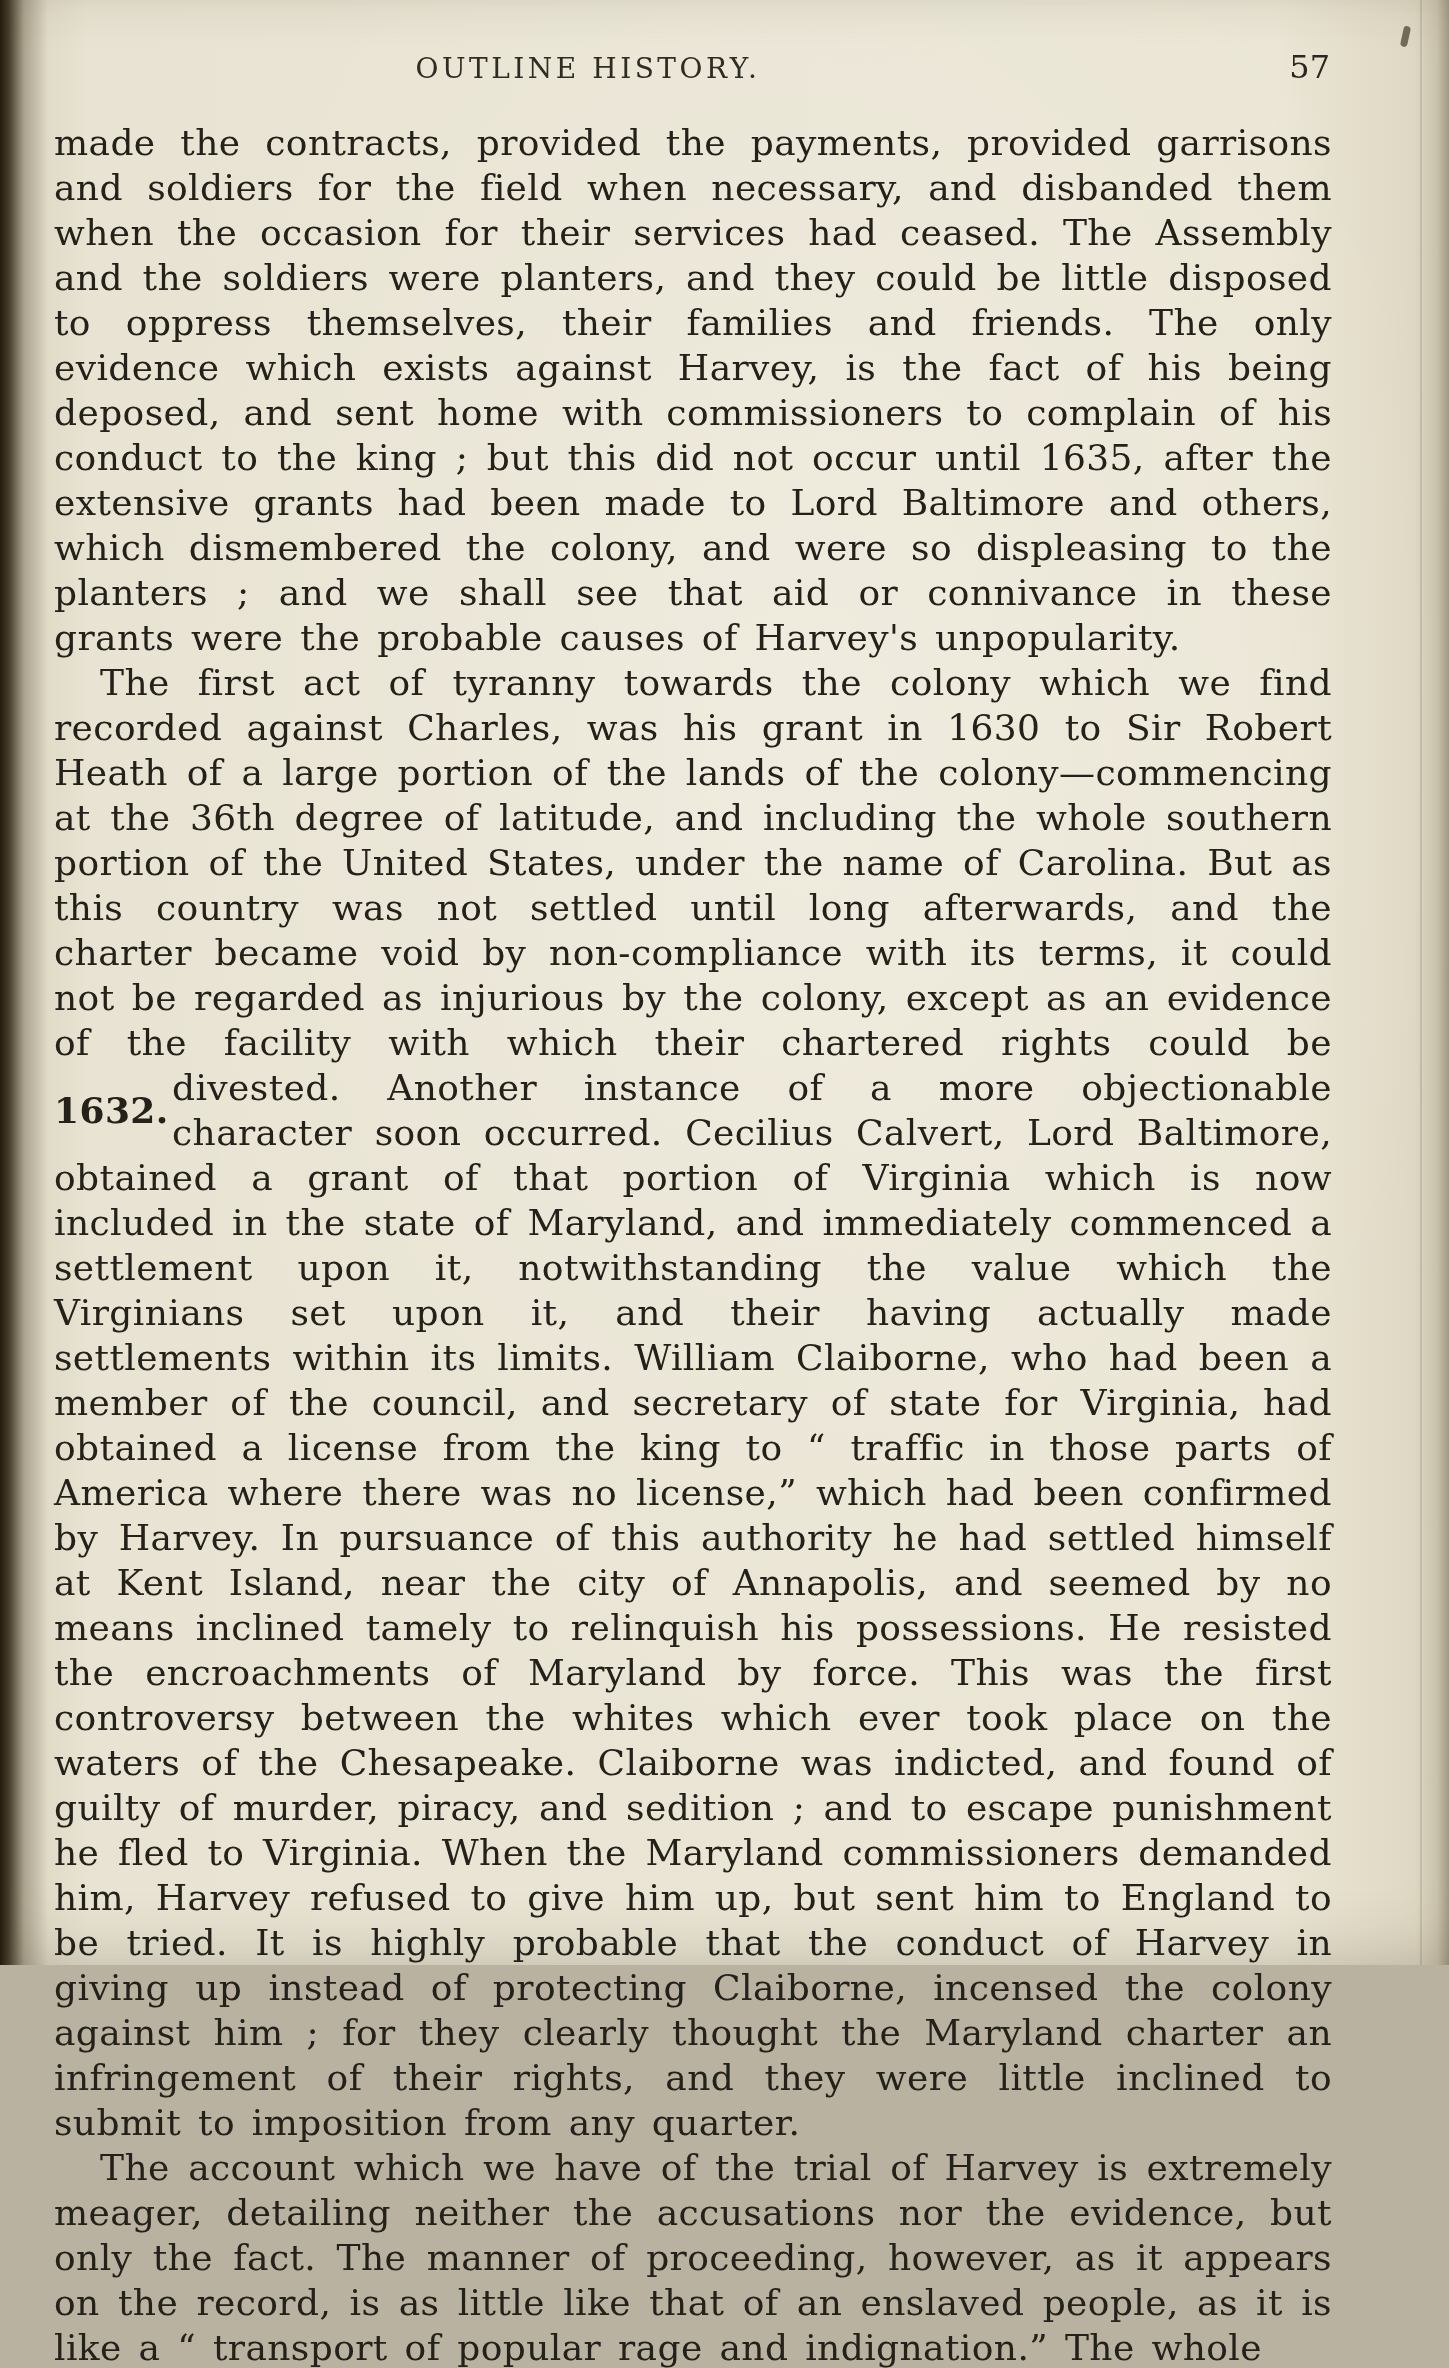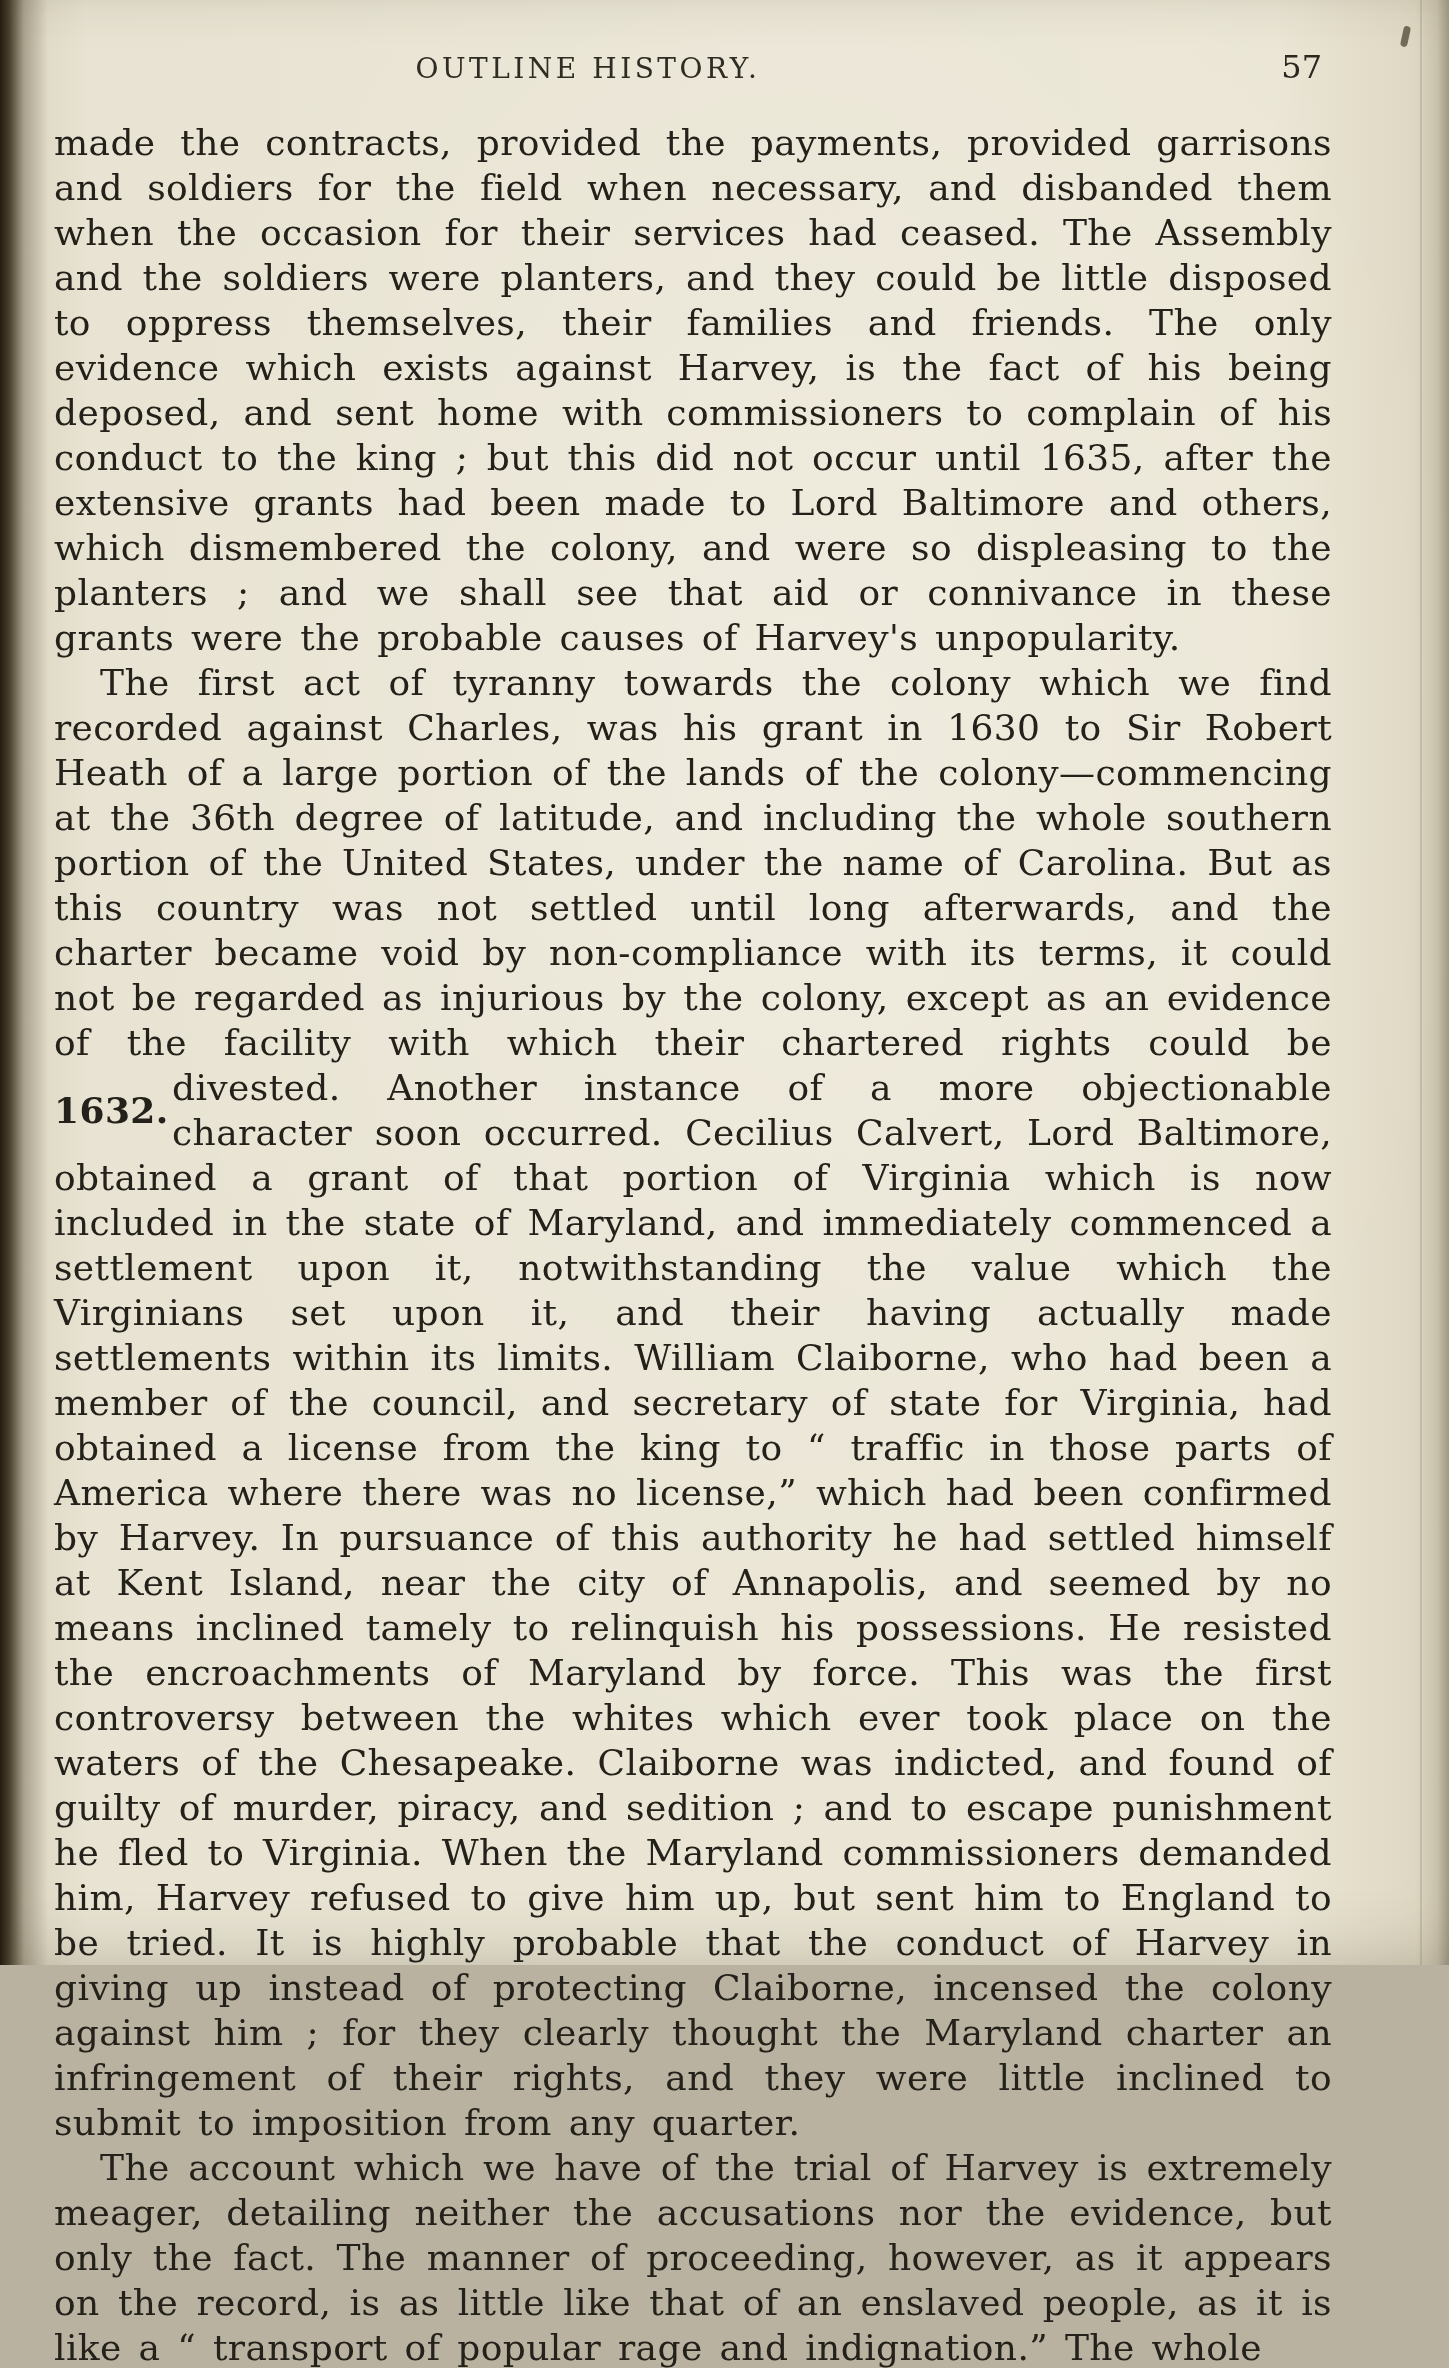--- a/index.html
+++ b/index.html
@@ -76,21 +76,21 @@
     text-align: center;
     position: relative;
     left: -105px;
     font-size: 28px;
     letter-spacing: 3.5px;
     color: #2f2c23;
     padding-top: 8px;
   }
   .page-number {
     position: absolute;
-    right: 10px;
+    right: 2px;
     top: 4px;
     font-size: 32px;
     color: #2a271f;
   }
   .para {
     margin: 0;
     font-size: 36px;
     line-height: 45px;
     text-align: justify;
     word-spacing: 5px;

